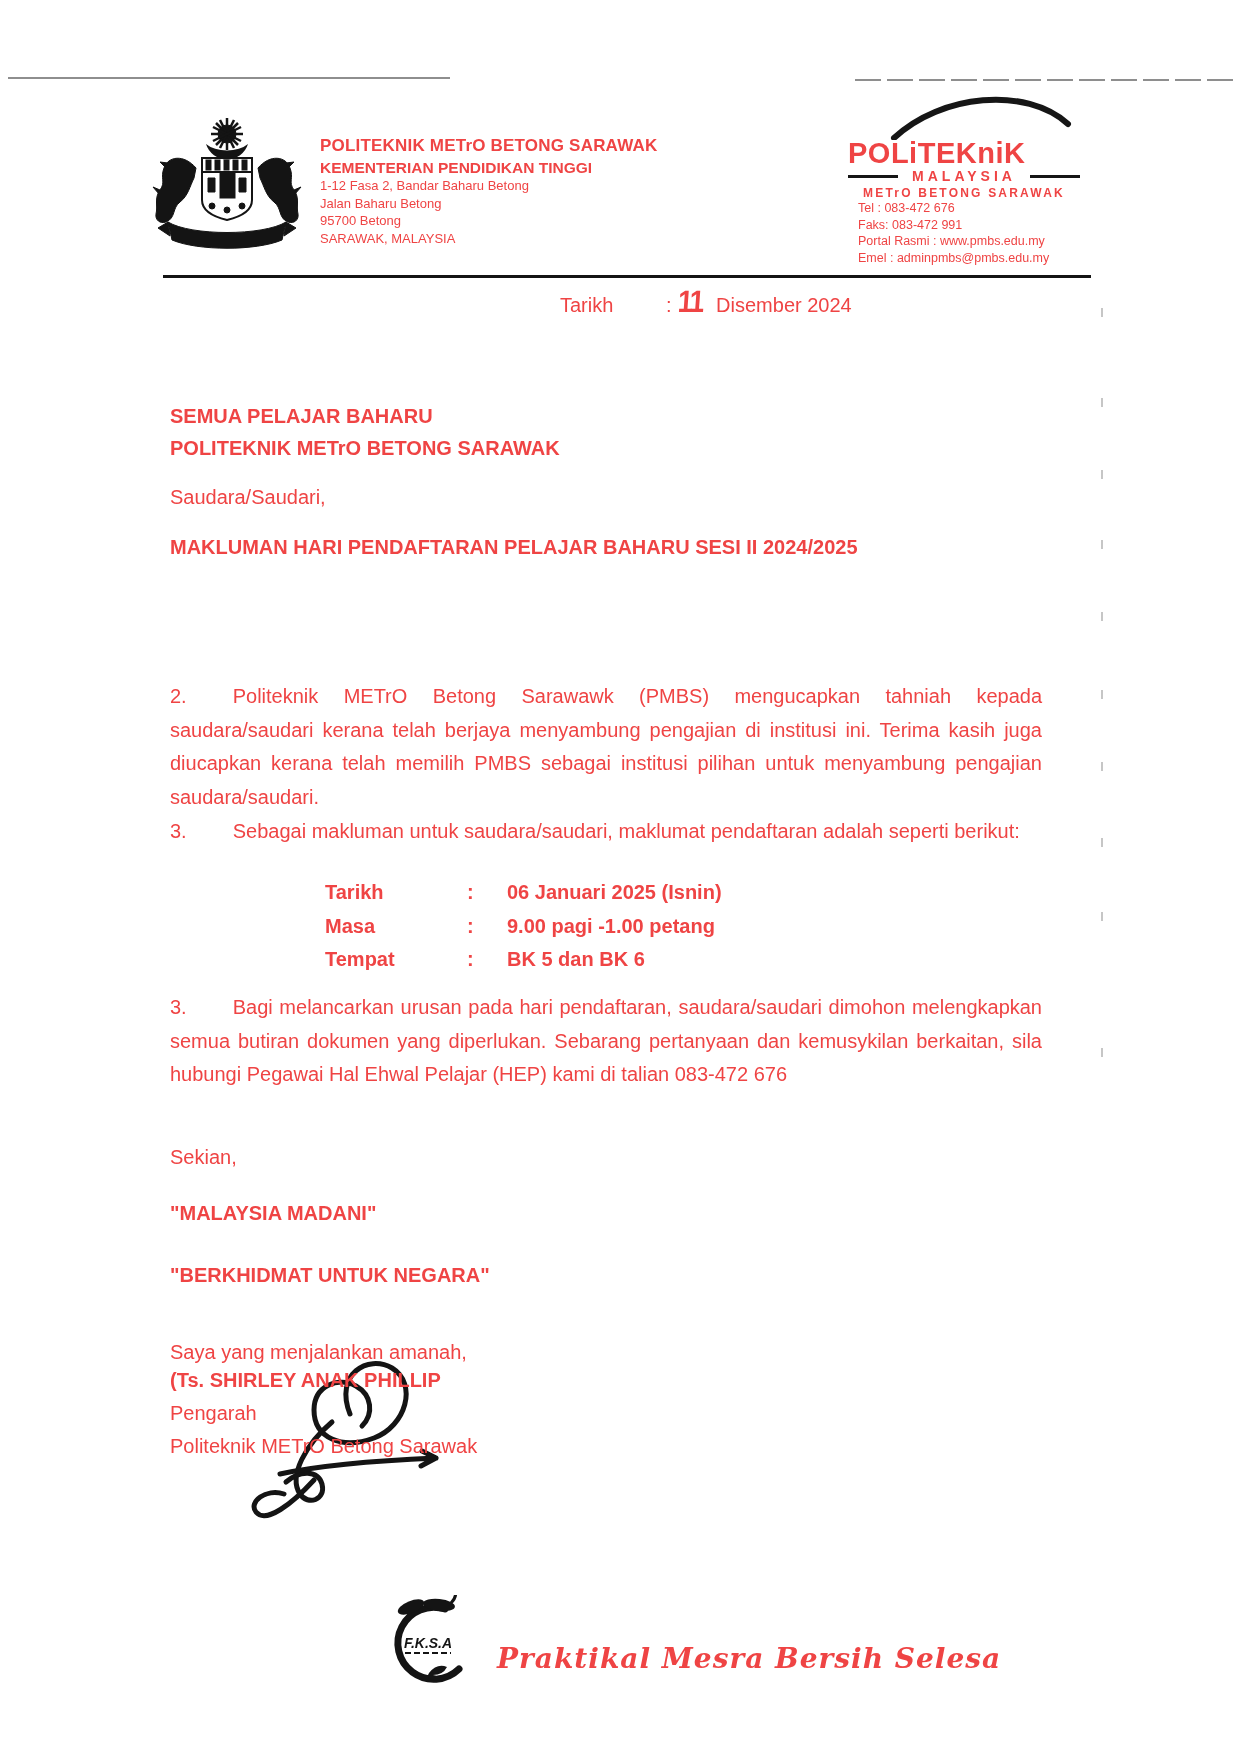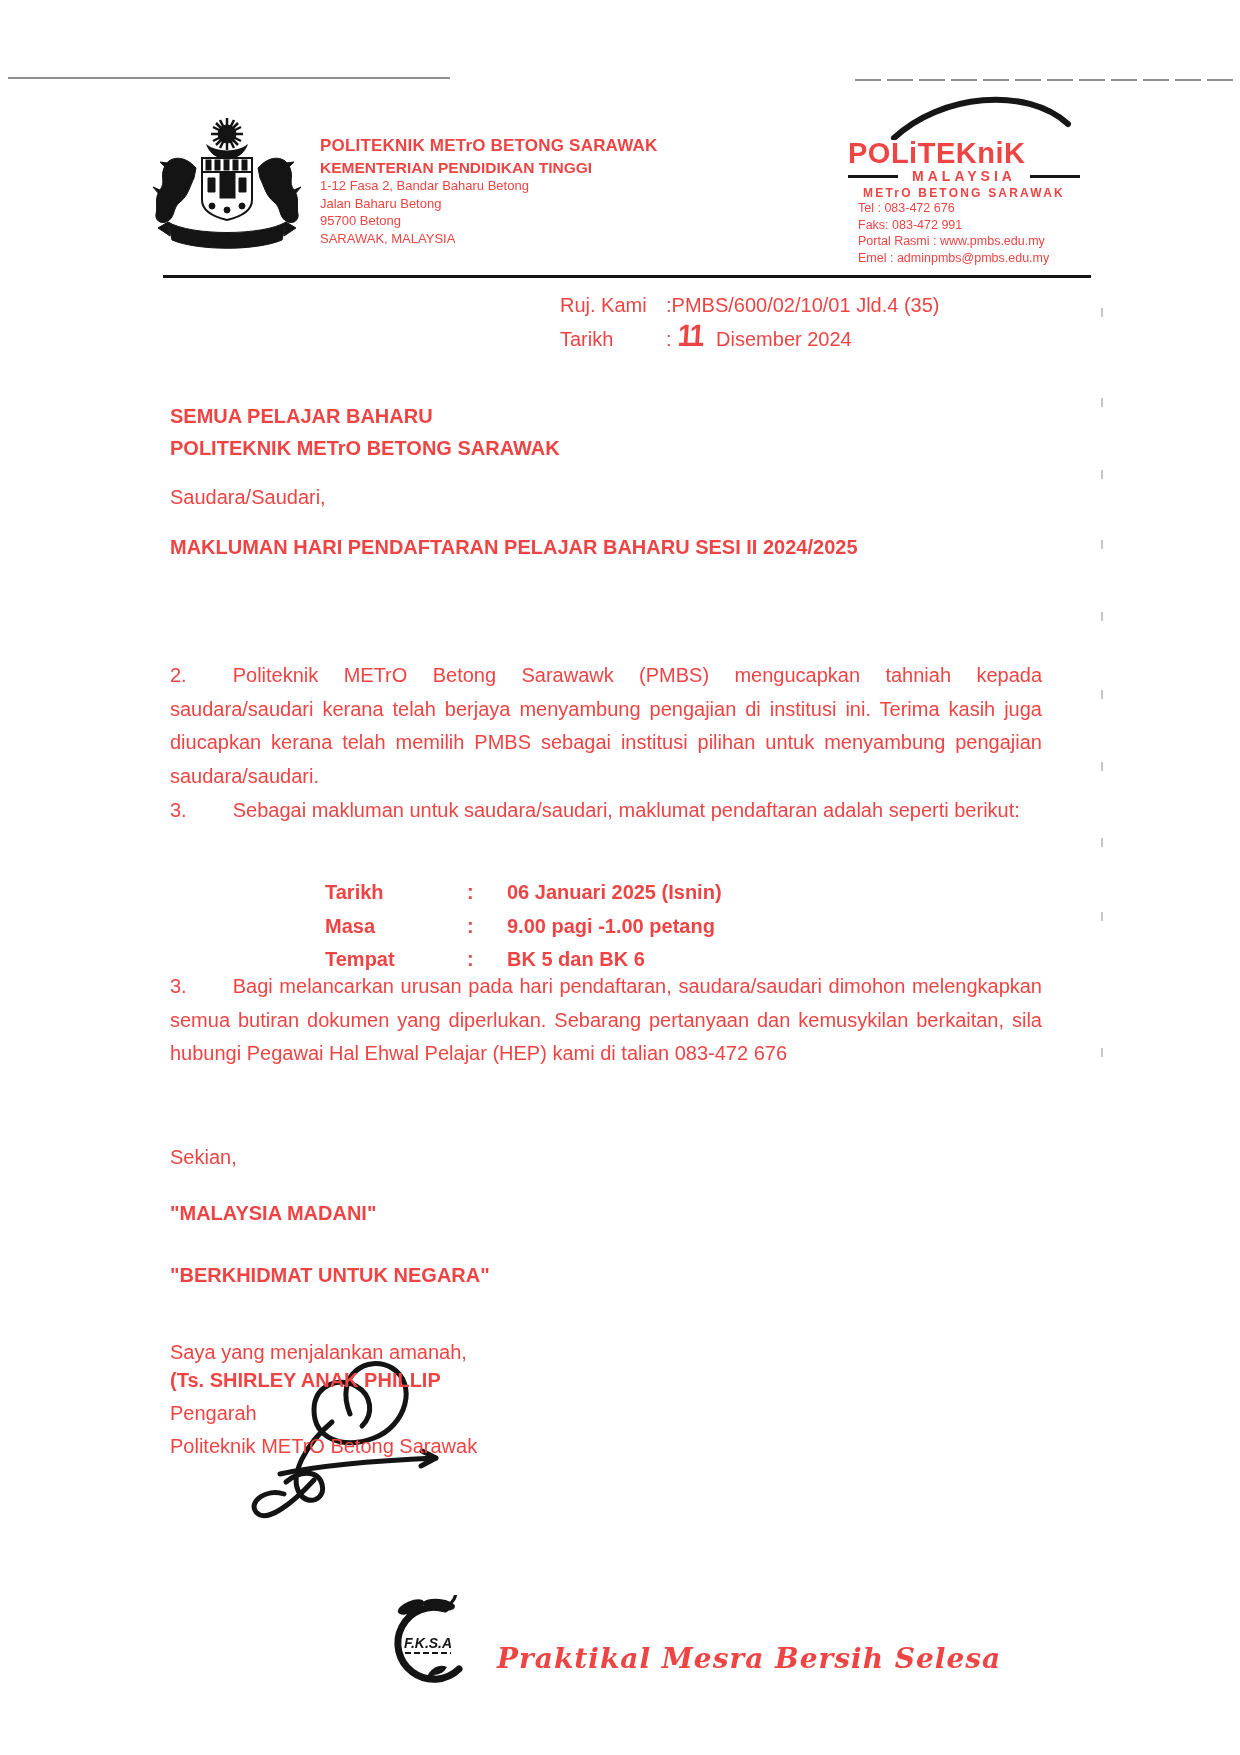--- a/index.html
+++ b/index.html
@@ -37,21 +37,21 @@
   .ref-block { left:560px; top:288px; font-size:20px; line-height:34px; }
   .ref-row { display:flex; }
   .ref-label { width:106px; }
   .hand-day { display:inline-block; font-size:27px; font-weight:700; letter-spacing:-2px;
               transform:skewX(-4deg) scaleY(1.15); position:relative; top:-3px;
               margin:0 14px 0 6px; }
 
   
   .addressee { left:170px; top:400px; font-size:20px; font-weight:bold; line-height:32px; }
   .txt { font-size:20px; }
-  .para { width:872px; text-align:justify; line-height:33.5px; font-size:20px; }
+  .para { width:872px; text-align:justify; line-height:33.5px; font-size:20px;margin-top:21px; }
   .pnum { display:inline-block; margin-right:46px; }
   .bold { font-weight:bold; }
 
   .details { left:325px; top:876px; font-size:20px; font-weight:bold; line-height:33.5px; }
   .drow { display:flex; }
   .dlabel { width:142px; }
   .dcolon { width:40px; }
 
   
   .signer { left:170px; top:1364px; font-size:20px; line-height:33px; }
@@ -139,24 +139,20 @@
     <div>Tel : 083-472 676</div>
     <div>Faks: 083-472 991</div>
     <div>Portal Rasmi : www.pmbs.edu.my</div>
     <div>Emel : adminpmbs@pmbs.edu.my</div>
   </div>
 
   <div class="abs divider"></div>
 
   <div class="abs ref-block">
     <div class="ref-row">
-      <span class="ref-label">Ruj. Kami</span>
-      <span>:PMBS/600/02/10/01 Jld.4 (35)</span>
-    </div>
-    <div class="ref-row">
       <span class="ref-label">Tarikh</span>
       <span>:</span>
       <span class="hand-day">11</span>
       <span>Disember 2024</span>
     </div>
   </div>
 
   <div class="abs addressee">
     <div>SEMUA PELAJAR BAHARU</div>
     <div>POLITEKNIK METrO BETONG SARAWAK</div>

